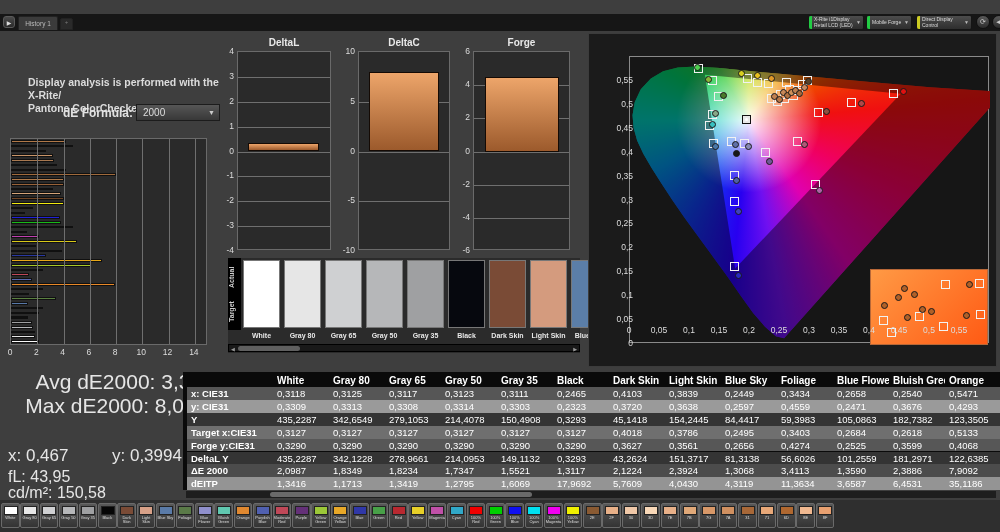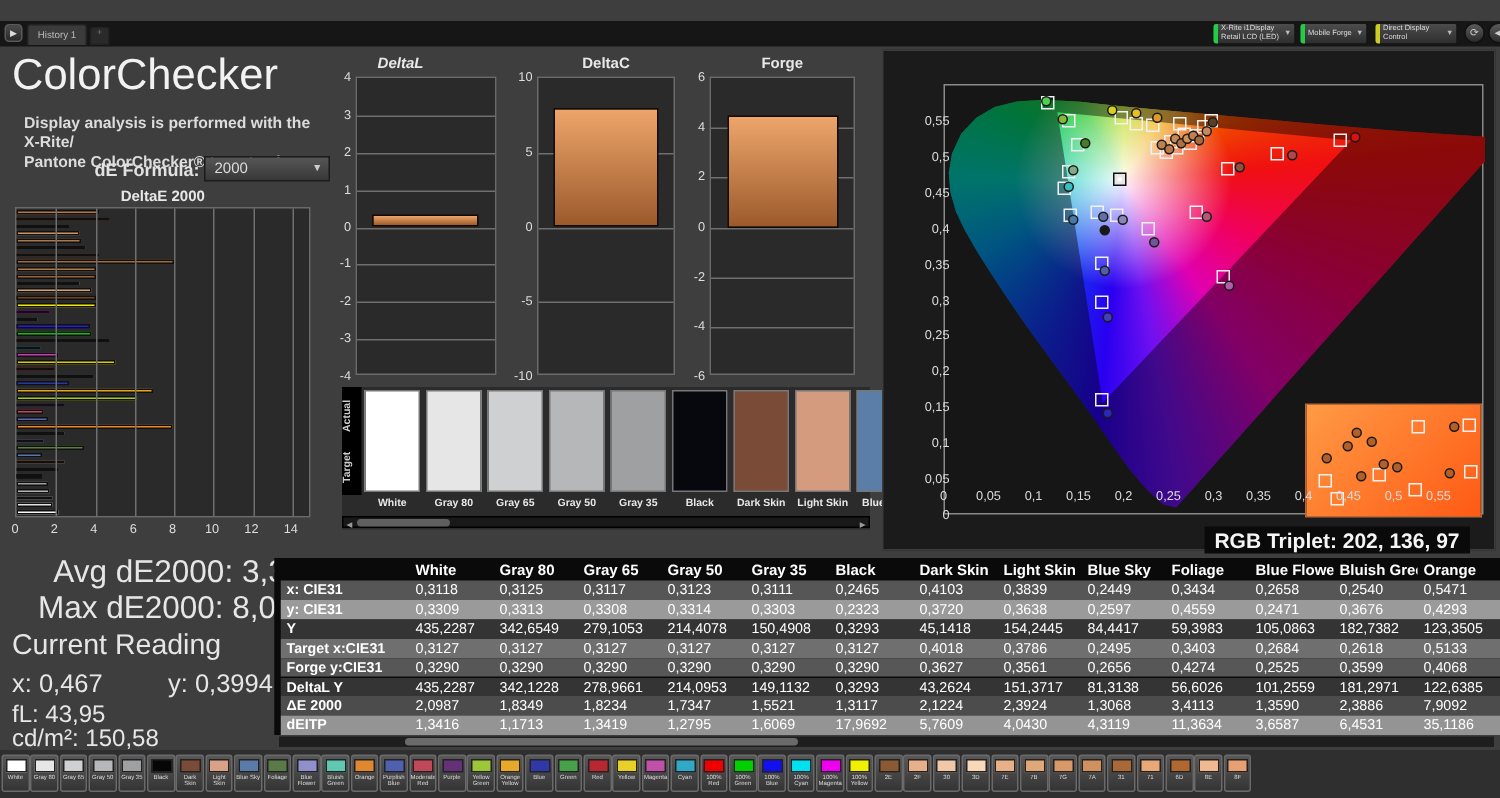--- a/index.html
+++ b/index.html
@@ -29,21 +29,21 @@
     display:flex; align-items:center; }
   .devbtn .stripe { width:3px; height:100%; border-radius:2px 0 0 2px; }
   .devbtn .lbl { flex:1; padding:0 2px; }
   .devbtn .arr { font-size:5px; color:#bbb; padding-right:2px; }
   .roundbtn { position:absolute; top:1px; width:14px; height:14px; border-radius:50%;
     background:linear-gradient(180deg,#5a5a5a,#2c2c2c); border:1px solid #111; color:#ccc;
     font-size:7px; display:flex; align-items:center; justify-content:center; }
 
   
   #page-title { position:absolute; left:8px; top:34px; font-size:29px; color:#f2f2f2; }
-  #desc { position:absolute; left:16px; top:76px; width:200px; font-size:10.5px; font-weight:bold; color:#dcdcdc; line-height:13px; }
+  #desc { position:absolute; left:28px; top:76px; width:200px; font-size:10.5px; font-weight:bold; color:#dcdcdc; line-height:13px; }
   #formula-row { position:absolute; left:0; top:104px; width:225px; height:18px; }
   #formula-label { position:absolute; right:92px; top:2px; font-size:12px; font-weight:bold; color:#e2e2e2; }
   #formula-dd { position:absolute; right:5px; top:0; width:84px; height:17px;
     background:linear-gradient(180deg,#565656,#383838); border:1px solid #1c1c1c; color:#ddd;
     font-size:10px; display:flex; align-items:center; }
   #formula-dd .v { flex:1; padding-left:6px; }
   #formula-dd .arr { padding-right:4px; font-size:7px; color:#ccc; }
 
   .chart-title { position:absolute; font-size:10px; font-weight:bold; color:#e8e8e8; text-align:center; }
   #de-plot { position:absolute; left:10px; top:138px; width:197px; height:207px; background:#2a2a2a; border:1px solid #6a6a6a; }
@@ -143,34 +143,32 @@
         <div class="lbl">Mobile Forge</div>
         <div class="arr">▼</div>
       </div>
       <div class="devbtn" style="left: 916px; width: 56px;">
         <div class="stripe" style="background: rgb(204, 204, 34);"></div>
         <div class="lbl">Direct Display Control</div>
         <div class="arr">▼</div>
       </div>
     </div>
 
-  <div id="page-title">ColorChecker</div>
   <div id="desc">
     <div>Display analysis is performed with the X-Rite/</div>
     <div>Pantone ColorChecker® target colors.</div>
   </div>
   <div id="formula-row">
     <div id="formula-label">dE Formula:</div>
     <div id="formula-dd">
       <span class="v">2000</span>
       <span class="arr">▼</span>
     </div>
   </div>
 
-  <div class="chart-title" style="left:10px; top:126px; width:197px">DeltaE 2000</div>
   <div id="de-plot">
     <div id="de-bars">
         <div class="de-bar" style="top: 1px; left: 0px; width: 55.16px; background: rgb(176, 120, 72);"></div>
         <div class="de-bar" style="top: 5.76744px; left: 0px; width: 61.7267px; background: rgb(122, 72, 40);"></div>
         <div class="de-bar" style="top: 10.5349px; left: 0px; width: 35.46px; background: rgb(150, 96, 58);"></div>
         <div class="de-bar" style="top: 15.3023px; left: 0px; width: 42.0267px; background: rgb(200, 148, 104);"></div>
         <div class="de-bar" style="top: 20.0698px; left: 0px; width: 43.34px; background: rgb(168, 120, 80);"></div>
         <div class="de-bar" style="top: 24.8372px; left: 0px; width: 45.9667px; background: rgb(180, 128, 84);"></div>
         <div class="de-bar" style="top: 29.6047px; left: 0px; width: 55.16px; background: rgb(138, 86, 50);"></div>
         <div class="de-bar" style="top: 34.3721px; left: 0px; width: 105.067px; background: rgb(160, 106, 60);"></div>
@@ -223,21 +221,21 @@
       <div class="de-xlab" style="left: 36.2667px;">2</div>
       <div class="de-xlab" style="left: 62.5333px;">4</div>
       <div class="de-xlab" style="left: 88.8px;">6</div>
       <div class="de-xlab" style="left: 115.067px;">8</div>
       <div class="de-xlab" style="left: 141.333px;">10</div>
       <div class="de-xlab" style="left: 167.6px;">12</div>
       <div class="de-xlab" style="left: 193.867px;">14</div>
     </div>
 
   <div id="mini-charts">
-      <div class="chart-title" style="left: 220px; top: 37px; width: 94px; font-style: italic;">DeltaL</div>
+      <div class="chart-title" style="left: 237px; top: 37px; width: 94px;">DeltaL</div>
       <div class="mini-plot" style="left: 237px; top: 51px; width: 94px; height: 199px;">
         <div class="hgrid" style="top: 24.875px;"></div>
         <div class="hgrid" style="top: 49.75px;"></div>
         <div class="hgrid" style="top: 74.625px;"></div>
         <div class="hgrid" style="top: 99.5px;"></div>
         <div class="hgrid" style="top: 124.375px;"></div>
         <div class="hgrid" style="top: 149.25px;"></div>
         <div class="hgrid" style="top: 174.125px;"></div>
         <div class="mini-bar" style="left: 10px; width: 71px; top: 90.7938px; height: 8.70625px;"></div>
       </div>
@@ -393,21 +391,20 @@
           <div class="msr" style="left: 10px; top: 32px; background: rgb(176, 96, 40);"></div>
           <div class="msr" style="left: 24px; top: 24px; background: rgb(176, 96, 40);"></div>
           <div class="msr" style="left: 30px; top: 15px; background: rgb(176, 96, 40);"></div>
           <div class="msr" style="left: 40px; top: 21px; background: rgb(176, 96, 40);"></div>
           <div class="msr" style="left: 48px; top: 36px; background: rgb(176, 96, 40);"></div>
           <div class="msr" style="left: 57px; top: 38px; background: rgb(176, 96, 40);"></div>
           <div class="msr" style="left: 95px; top: 11px; background: rgb(176, 96, 40);"></div>
           <div class="msr" style="left: 92px; top: 42px; background: rgb(176, 96, 40);"></div>
           <div class="msr" style="left: 33px; top: 44px; background: rgb(176, 96, 40);"></div>
         </div>
-      <div id="rgb-label">RGB Triplet: 202, 136, 97</div>
     </div>
     <div id="cie-axes">
         <div class="cie-xlab" style="left: 40px;">0</div>
         <div class="cie-xlab" style="left: 70px;">0,05</div>
         <div class="cie-xlab" style="left: 100px;">0,1</div>
         <div class="cie-xlab" style="left: 130px;">0,15</div>
         <div class="cie-xlab" style="left: 160px;">0,2</div>
         <div class="cie-xlab" style="left: 190px;">0,25</div>
         <div class="cie-xlab" style="left: 220px;">0,3</div>
         <div class="cie-xlab" style="left: 250px;">0,35</div>
@@ -425,21 +422,20 @@
         <div class="cie-ylab" style="top: 141.583px;">0,35</div>
         <div class="cie-ylab" style="top: 117.667px;">0,4</div>
         <div class="cie-ylab" style="top: 93.75px;">0,45</div>
         <div class="cie-ylab" style="top: 69.8333px;">0,5</div>
         <div class="cie-ylab" style="top: 45.9167px;">0,55</div>
       </div>
   </div>
 
   <div class="stat" style="left:28px; top:370px; width:170px; text-align:center; font-size:21px">Avg dE2000: 3,3</div>
   <div class="stat" style="left:18px; top:394px; width:185px; text-align:center; font-size:21px">Max dE2000: 8,06</div>
-  <div class="stat" style="left:8px; top:420px; font-size:19px">Current Reading</div>
   <div class="stat" style="left:8px; top:446px; font-size:17px">x: 0,467</div>
   <div class="stat" style="left:112px; top:446px; font-size:17px">y: 0,3994</div>
   <div class="stat" style="left:8px; top:468px; font-size:16px">fL: 43,95</div>
   <div class="stat" style="left:8px; top:484px; font-size:16px">cd/m²: 150,58</div>
 
   <div id="tbl">
     <div id="thead">
         <div class="tcell tlabel"></div>
         <div class="tcell">White</div>
         <div class="tcell">Gray 80</div>

